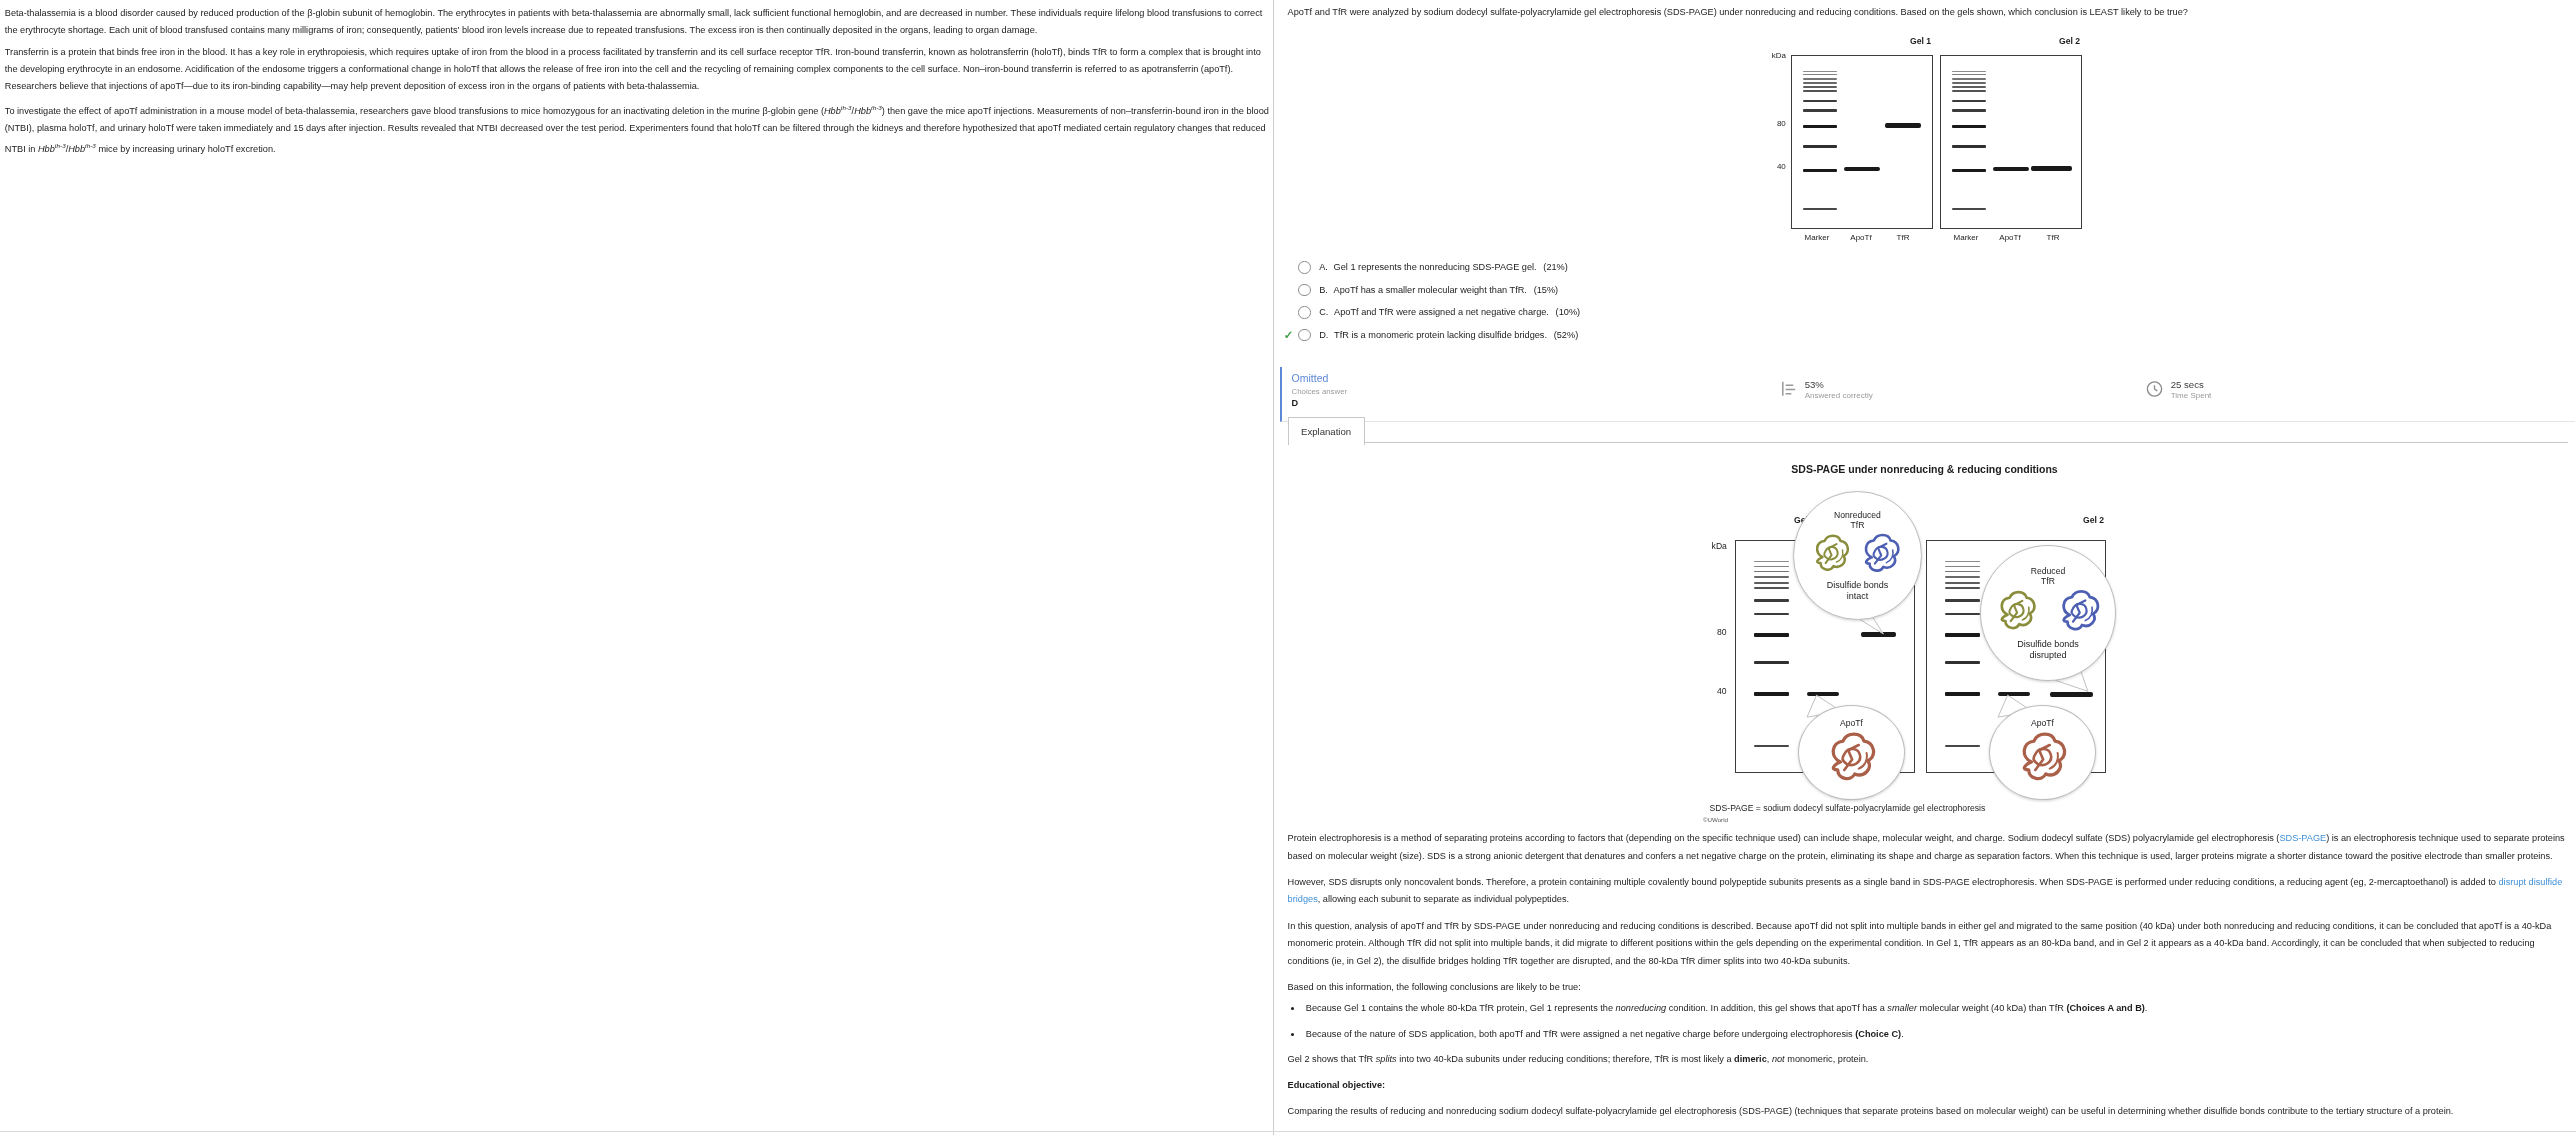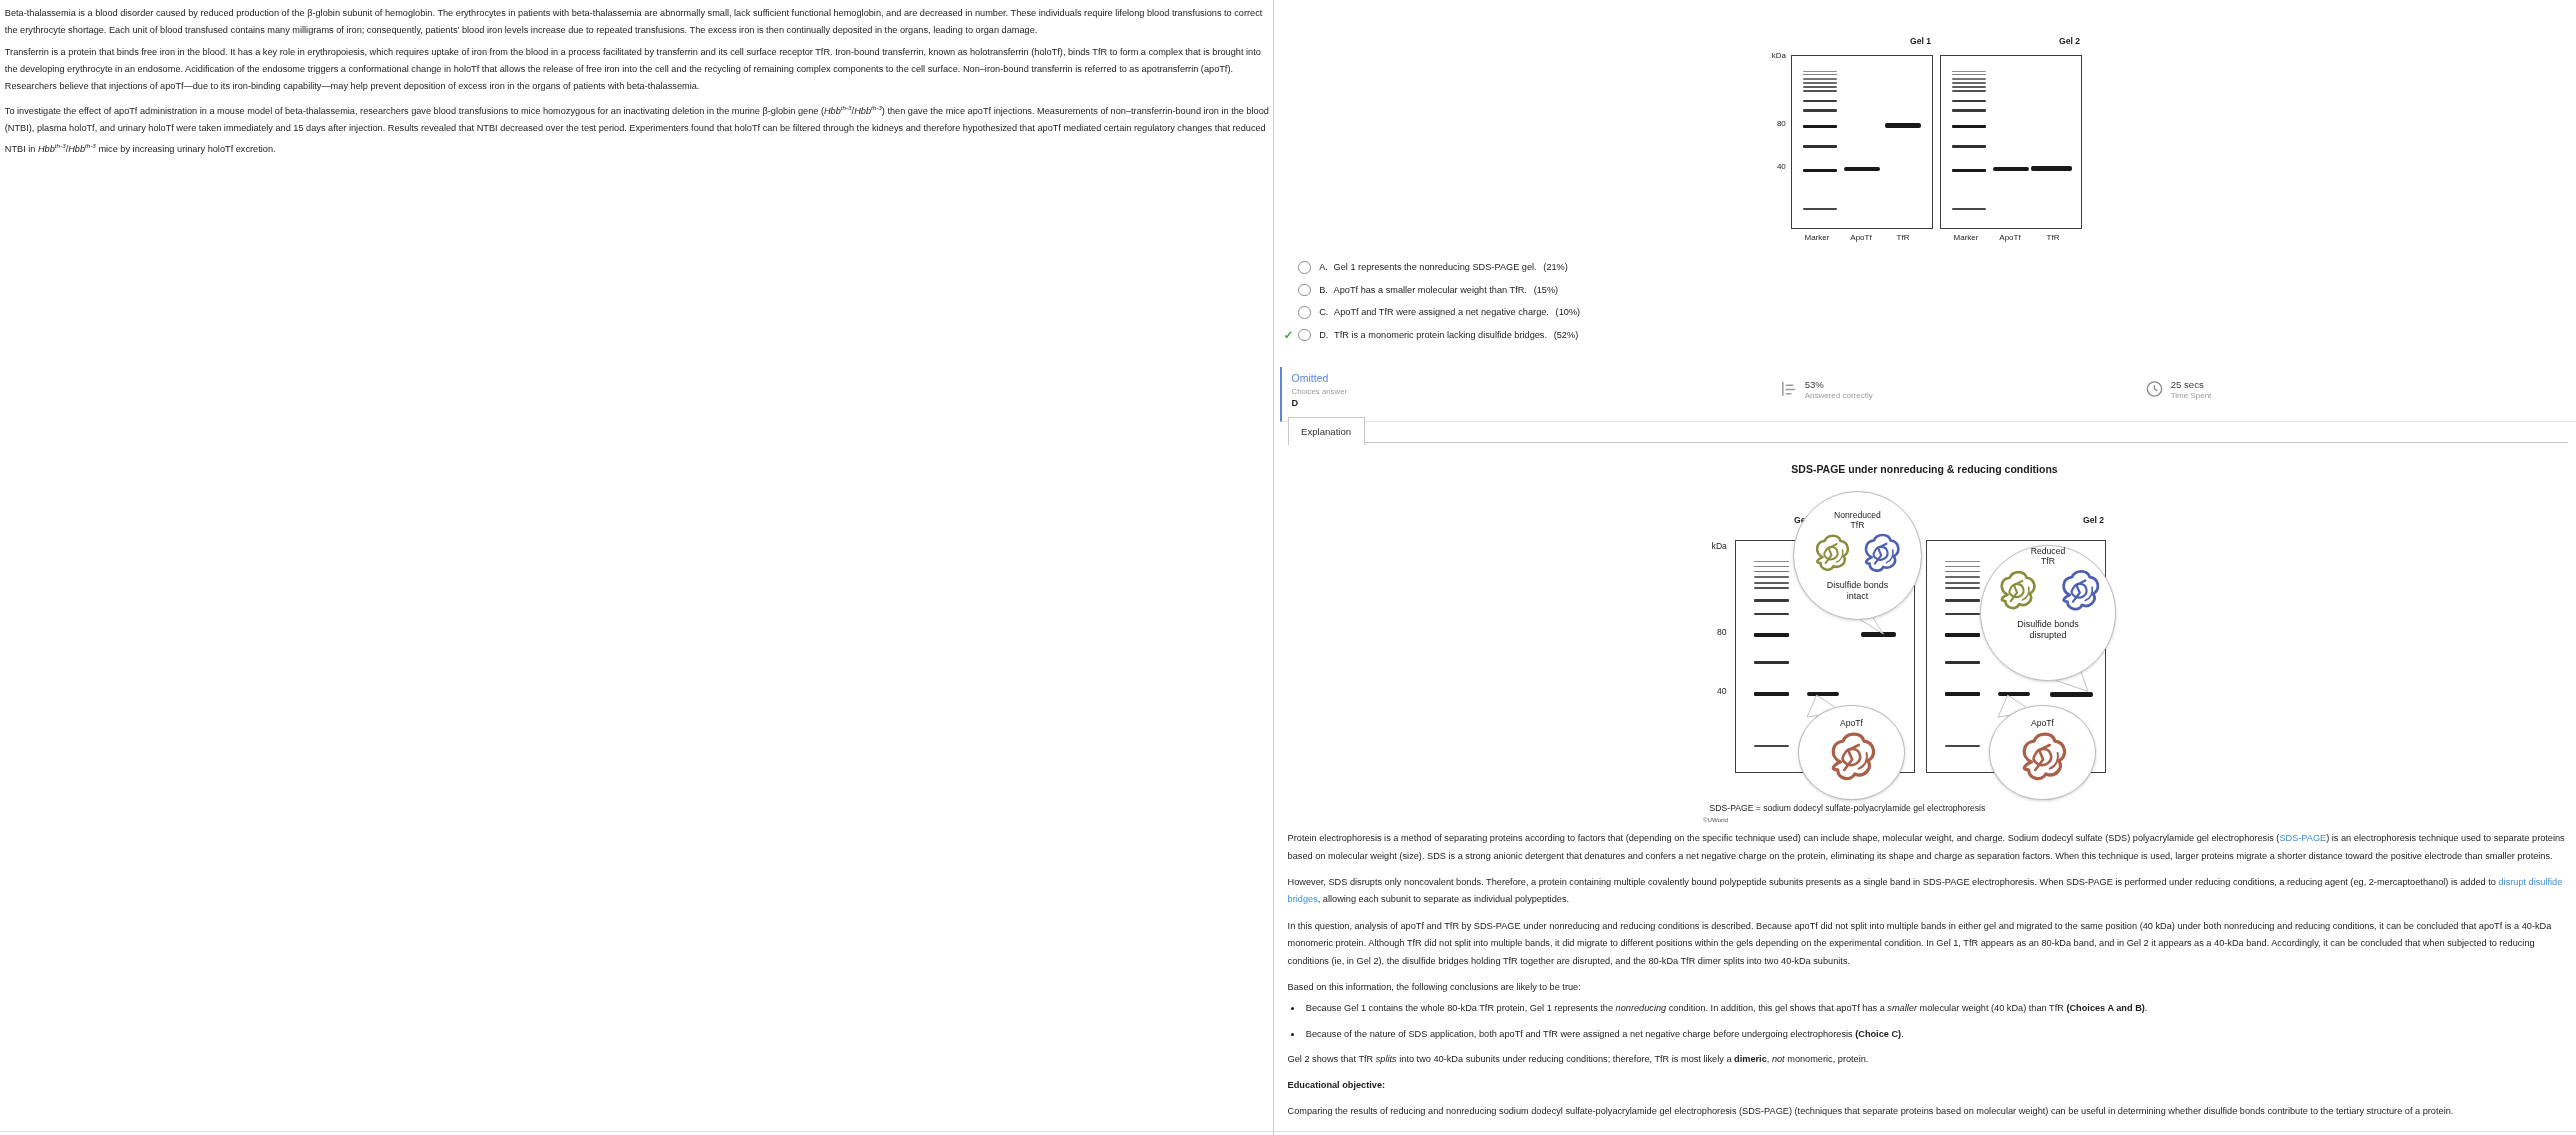--- a/index.html
+++ b/index.html
@@ -61,21 +61,21 @@
   .efig-title{position:absolute;top:1.9px;left:0;width:100%;text-align:center;font-weight:bold;font-size:10.5px}
   .efig .gel{width:178px;height:231px;top:79px}
   .eg1{left:35px}.eg2{left:226px}
   .efig .gel-title{top:54px}
   .eg1t{left:35px;width:80px}.eg2t{left:226px;width:178px}
   .efig .marker-lane{left:10%;width:20%}
   .bubble{position:absolute;border:1px solid #bdbdbd;border-radius:50%;background:#fff;display:flex;flex-direction:column;align-items:center;z-index:3;box-shadow:0 1px 2.9px rgba(0,0,0,.18)}
   .bl{font-size:8.6px;line-height:10px;text-align:center}
   .bl2{font-size:9px;line-height:10.5px;text-align:center}
   .circ-nonred{left:93px;top:30px;width:127px;height:127px;padding-top:0;justify-content:center}
-  .circ-red{left:280px;top:84px;width:134px;height:134px;}
+  .circ-red{left:280px;top:84px;width:134px;height:134px;justify-content:center}
   .circ-apo1{left:98px;top:244px;width:105px;height:93px;justify-content:center}
   .circ-apo2{left:289px;top:244px;width:105px;height:93px;justify-content:center}
   .tails{position:absolute;left:0;top:0;z-index:2;pointer-events:none}
   .ecaption{position:absolute;left:9.6px;top:342px;font-size:8.6px}
   .ecredit{position:absolute;left:2.9px;top:355px;font-size:6.2px;color:#555}
 
   
   .etext{position:absolute;left:7.6px;top:830px;width:1284px;font-size:9.2px;line-height:17.6px}
   .etext p{margin:0 0 8.6px}
   .etext ul{margin:2.9px 0 5.7px 15.3px;padding:0}
@@ -101,20 +101,21 @@
 <div class="left-pane">
   <p>Beta-thalassemia is a blood disorder caused by reduced production of the β-globin subunit of hemoglobin.  The erythrocytes in patients with beta-thalassemia are abnormally small, lack sufficient functional hemoglobin, and are decreased in number.  These individuals require lifelong blood transfusions to correct the erythrocyte shortage.  Each unit of blood transfused contains many milligrams of iron; consequently, patients' blood iron levels increase due to repeated transfusions.  The excess iron is then continually deposited in the organs, leading to organ damage.</p>
   <p>Transferrin is a protein that binds free iron in the blood.  It has a key role in erythropoiesis, which requires uptake of iron from the blood in a process facilitated by transferrin and its cell surface receptor TfR.  Iron-bound transferrin, known as holotransferrin (holoTf), binds TfR to form a complex that is brought into the developing erythrocyte in an endosome.  Acidification of the endosome triggers a conformational change in holoTf that allows the release of free iron into the cell and the recycling of remaining complex components to the cell surface.  Non–iron-bound transferrin is referred to as apotransferrin (apoTf).  Researchers believe that injections of apoTf—due to its iron-binding capability—may help prevent deposition of excess iron in the organs of patients with beta-thalassemia.</p>
   <p><span>To investigate the effect of apoTf administration in a mouse model of beta-thalassemia, researchers gave blood transfusions to mice homozygous for an inactivating deletion in the murine β-globin gene (</span><span class="rt-i">Hbb</span><sup class="rt-i">th-3</sup><span>/</span><span class="rt-i">Hbb</span><sup class="rt-i">th-3</sup><span>) then gave the mice apoTf injections.  Measurements of non–transferrin-bound iron in the blood (NTBI), plasma holoTf, and urinary holoTf were taken immediately and 15 days after injection.  Results revealed that NTBI decreased over the test period.  Experimenters found that holoTf can be filtered through the kidneys and therefore hypothesized that apoTf mediated certain regulatory changes that reduced NTBI in </span><span class="rt-i">Hbb</span><sup class="rt-i">th-3</sup><span>/</span><span class="rt-i">Hbb</span><sup class="rt-i">th-3</sup><span> mice by increasing urinary holoTf excretion.</span></p>
 </div>
 
 <div class="vdiv"></div>
 
 <div class="right-pane">
 
+  <p class="stem">ApoTf and TfR were analyzed by sodium dodecyl sulfate-polyacrylamide gel electrophoresis (SDS-PAGE) under nonreducing and reducing conditions.  Based on the gels shown, which conclusion is LEAST likely to be true?</p>
 
   <div class="qfig">
     <div class="gel-title" style="left:28px">Gel 1</div>
     <div class="gel-title" style="left:177px">Gel 2</div>
     <div class="axis" style="left:0;top:17px;width:23px;font-size:8px">kDa</div>
     <div class="axis" style="left:3.8px;top:85px;width:19px;font-size:8px">80</div>
     <div class="axis" style="left:3.8px;top:128px;width:19px;font-size:8px">40</div>
     <div class="gel qg1">
       <div class="marker-lane">
           <div class="mband" style="top: 8.5%; height: 1px; opacity: 0.5;"></div>

